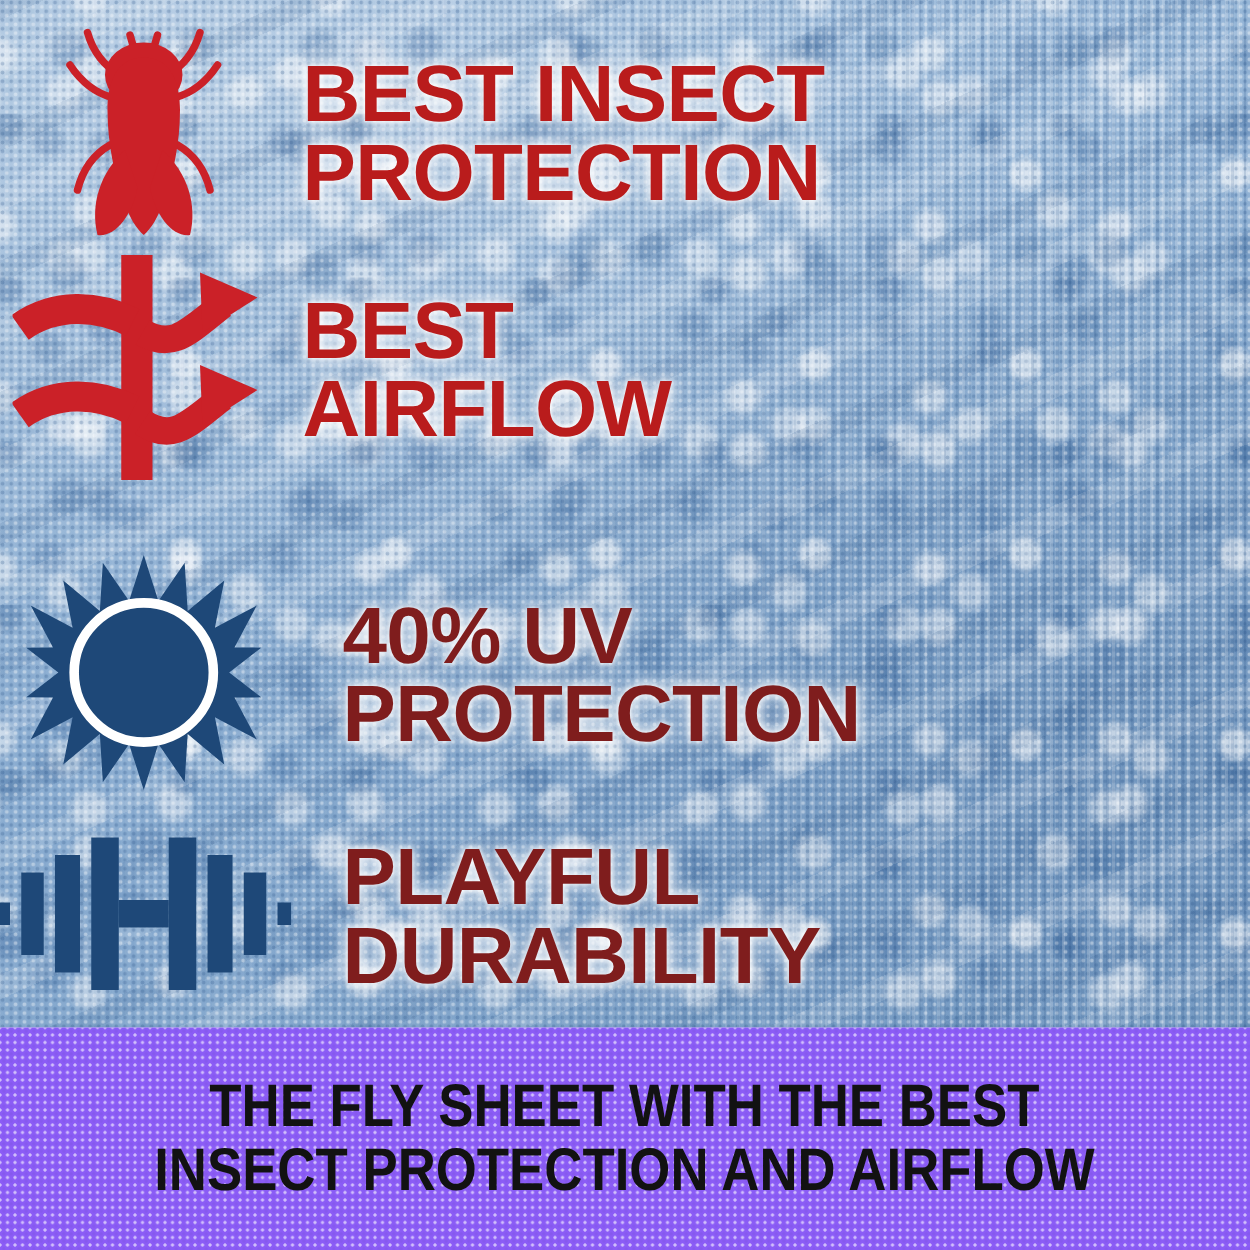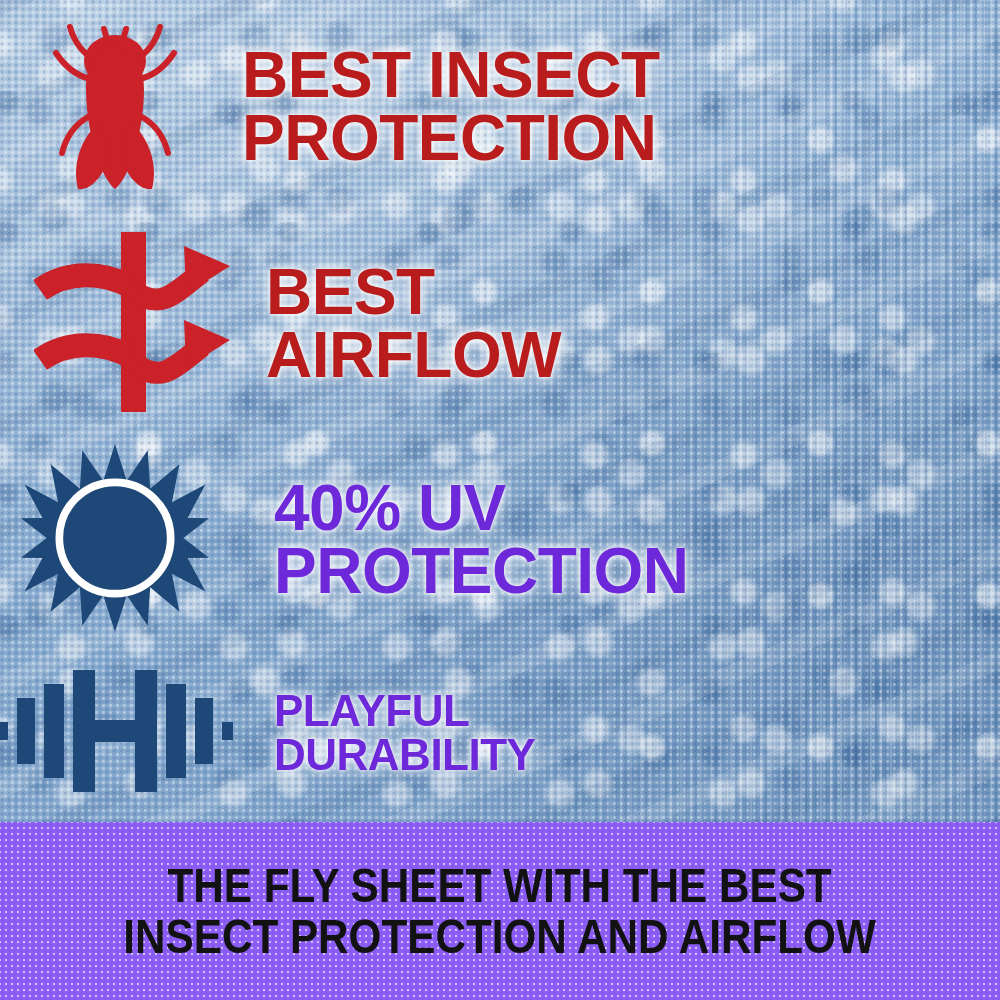--- a/index.html
+++ b/index.html
@@ -113,38 +113,38 @@
     white-space:pre-line;
   }
   .label.red {
     color:#b91c1c;
     text-shadow:
       0 0 5px rgba(255,255,255,.95),
       0 0 11px rgba(255,255,255,.85),
       0 0 20px rgba(255,255,255,.55);
   }
   .label.navy {
-    color:#6d28d9;
+    color:#7f1d1d;
     text-shadow:
       0 0 5px rgba(255,255,255,.95),
       0 0 11px rgba(255,255,255,.85),
       0 0 20px rgba(255,255,255,.55);
     padding-left: 32px;
   }
 
   
   #row-insect   { left:0; top:12px;  width:1000px; height:190px; }
-  #row-airflow  { left:0; top:224px; width:816px; height:200px;margin-left:24px; }
+  #row-airflow  { left:0; top:196px; width:816px; height:200px; }
   #row-uv       { left:0; top:436px; width:1000px; height:208px; }
   #row-durab    { left:0; top:648px; width:1000px; height:170px; }
 
   #row-insect  .label { font-size:64px; }
   #row-airflow .label { font-size:64px; }
   #row-uv      .label { font-size:64px; }
-  #row-durab   .label { font-size:44px; }
+  #row-durab   .label { font-size:64px; }
 
   
   .caption-panel {
     position:absolute;
     left:0; top:822px; width:1000px; height:178px;
     background:#8b5cf6;
     display:flex;
     align-items:center;
     justify-content:center;
     overflow:hidden;

